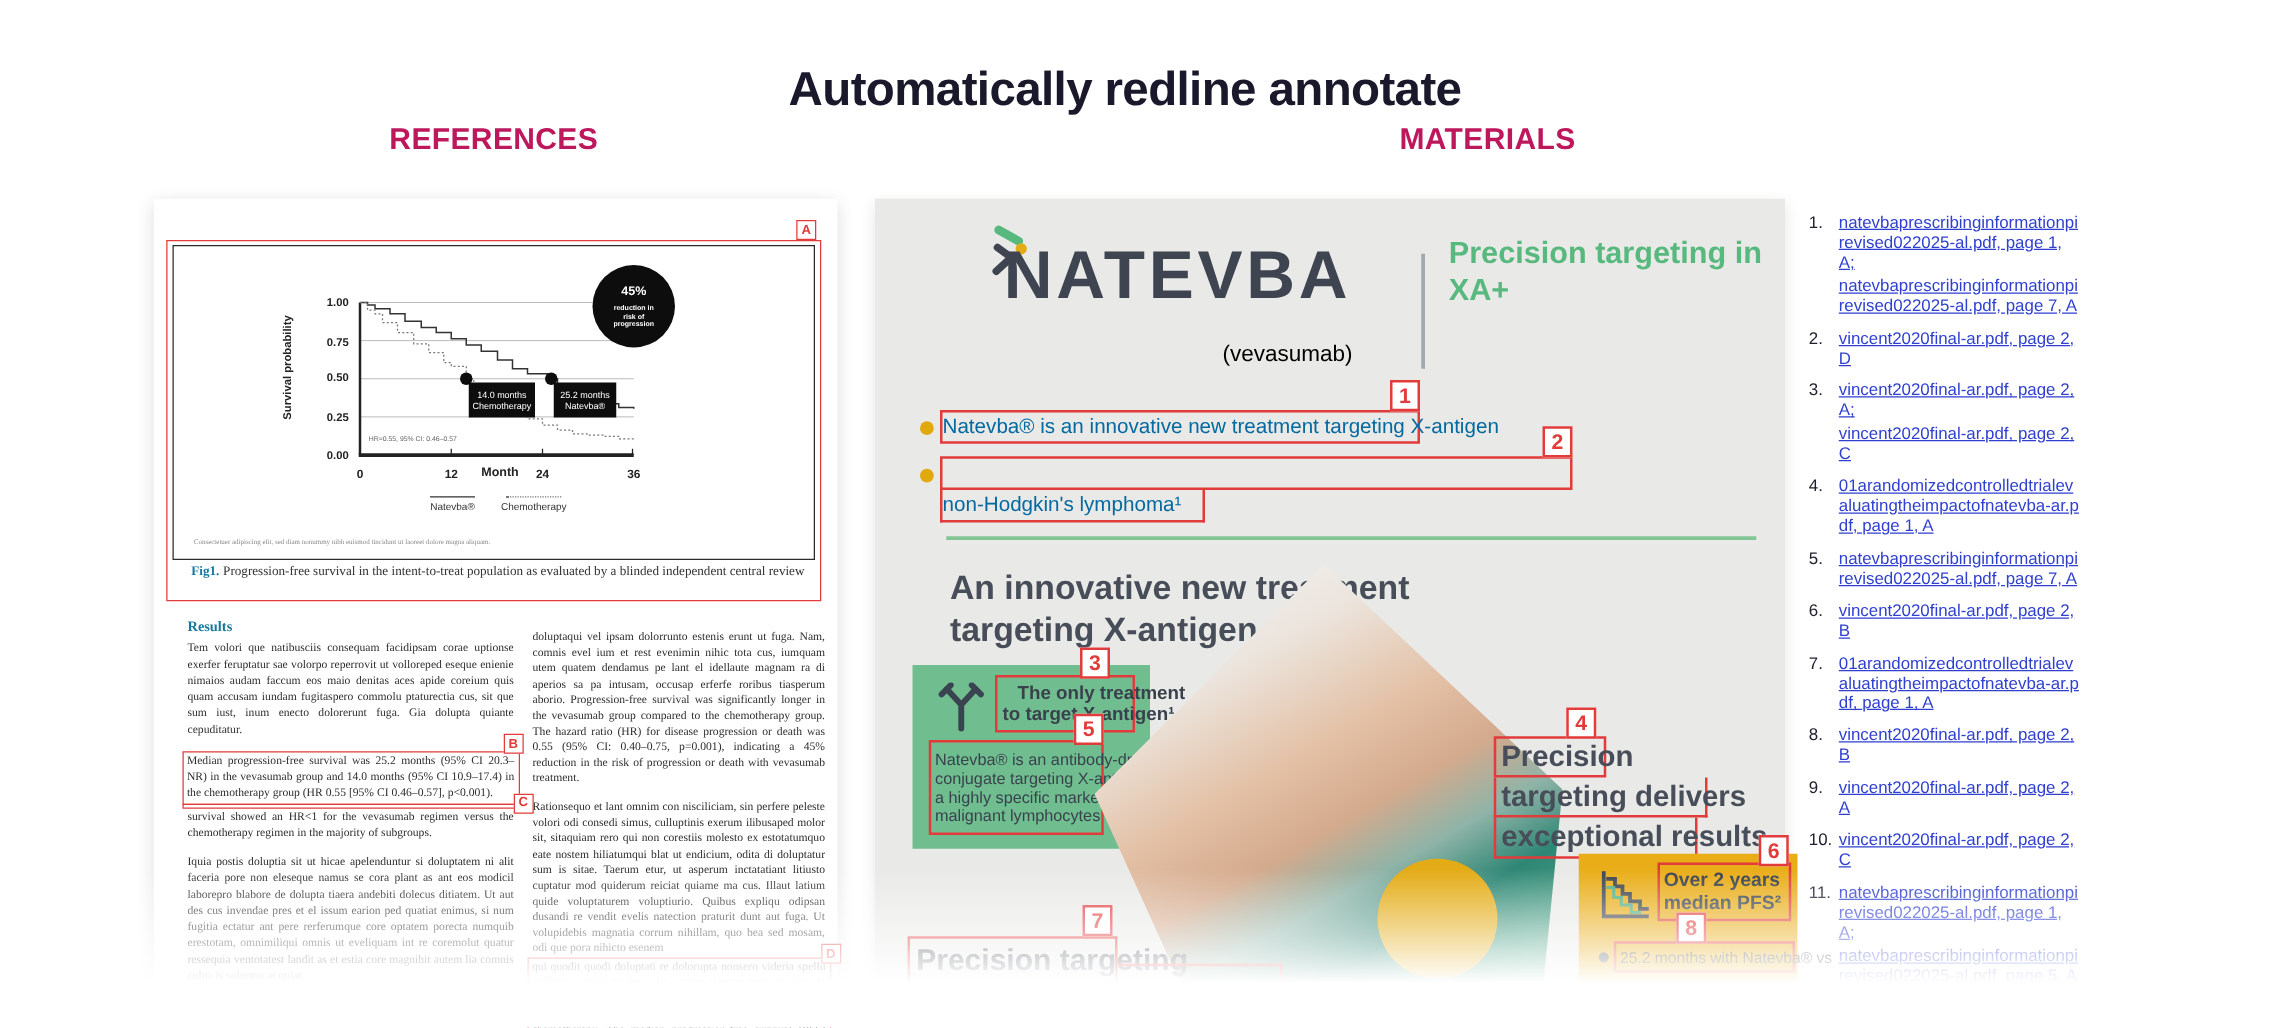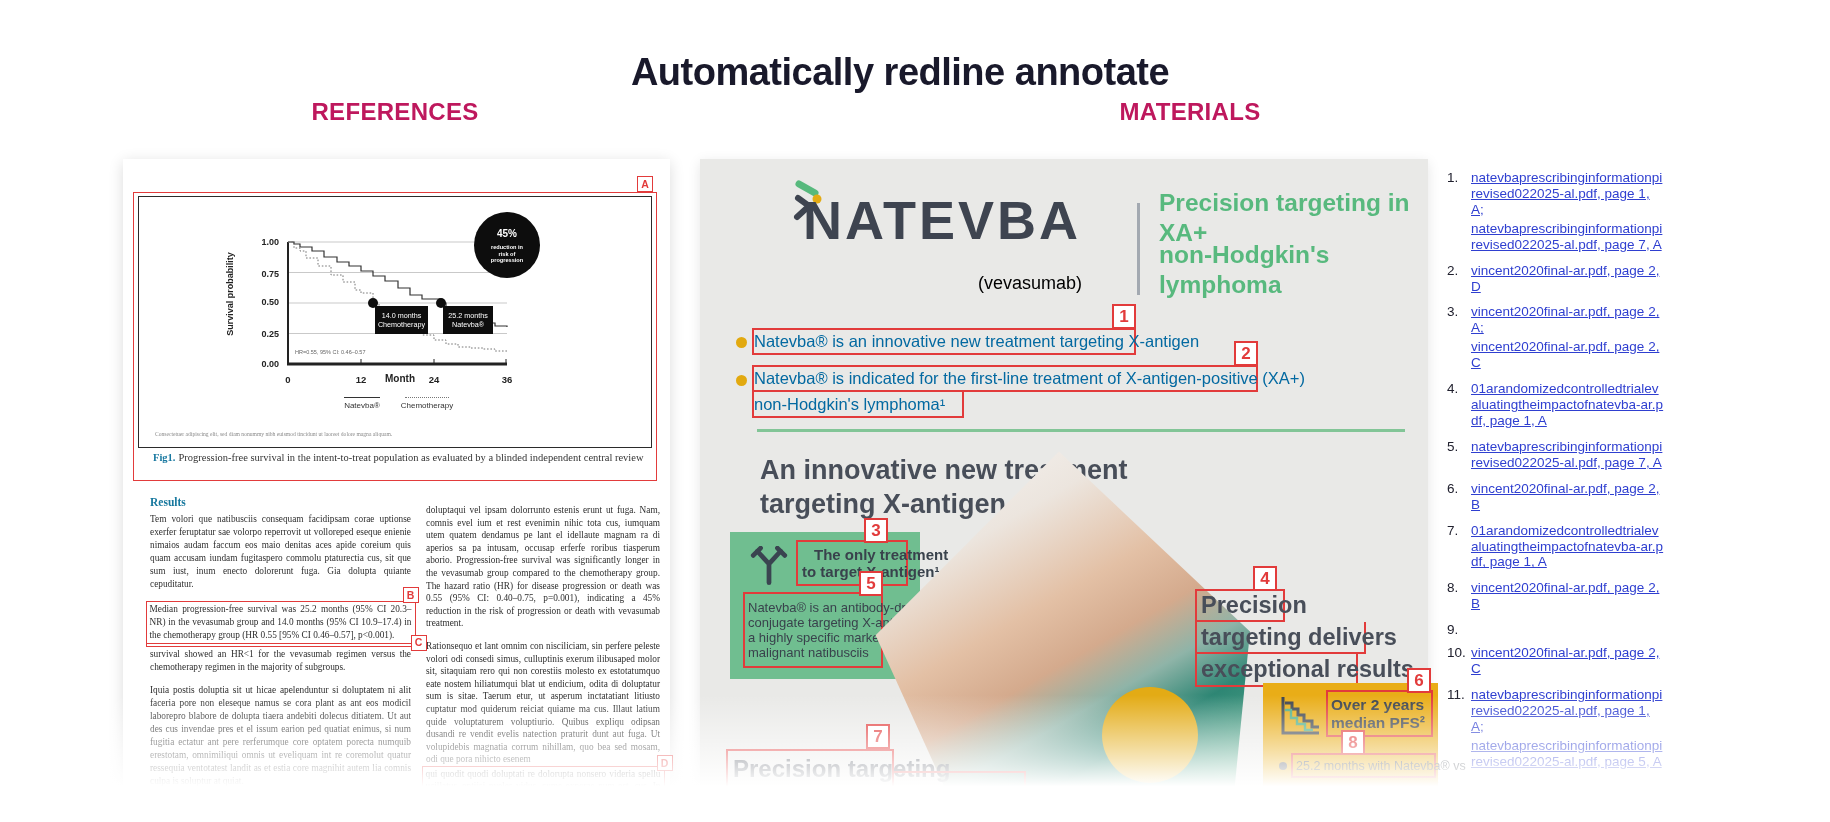--- a/index.html
+++ b/index.html
@@ -213,32 +213,30 @@
 
   <svg class="abs" style="left:88px;top:18px;" width="42" height="44" viewBox="0 0 42 44">
     <path d="M11 7 L27 16" stroke="#57b97d" stroke-width="7" stroke-linecap="round" fill="none"></path>
     <path d="M9 40 L21 29 L10 21" stroke="#3e4450" stroke-width="6" stroke-linecap="round" stroke-linejoin="round" fill="none"></path>
     <circle cx="29" cy="22" r="4.5" fill="#e3ab15"></circle>
   </svg>
   <div class="brand">NATEVBA</div>
   <div class="brand-generic">(vevasumab)</div>
   <div class="logo-divider"></div>
   <div class="tagline" style="top:29px;">Precision targeting in XA+</div>
-  <div class="tagline" style="top:81px;">non-Hodgkin's lymphoma</div>
 
   <div class="mat-bullet-dot" style="left:36px;top:178px;"></div>
   <div class="mat-redbox" style="left:52px;top:169px;width:384px;height:27px;">
     <div class="ann-label num" style="top:-26px;right:-2px;">1</div>
     <span class="mat-bullet-text">Natevba® is an innovative new treatment targeting X-antigen</span>
   </div>
 
   <div class="mat-bullet-dot" style="left:36px;top:216px;"></div>
   <div class="mat-redbox" style="left:52px;top:206px;width:506px;height:27px;">
     <div class="ann-label num" style="top:-26px;right:-2px;">2</div>
-    <span class="mat-bullet-text">Natevba® is indicated for the first-line treatment of X-antigen-positive (XA+)</span>
   </div>
   <div class="mat-redbox" style="left:52px;top:233px;width:212px;height:26px;border-top:none;">
     <span class="mat-bullet-text">non-Hodgkin's lymphoma¹</span>
   </div>
 
   <div class="green-rule"></div>
 
   <div class="mat-h1" style="top:296px;">An innovative new treatment</div>
   <div class="mat-h1" style="top:330px;">targeting X-antigen</div>
 
@@ -250,21 +248,21 @@
     <div class="mat-redbox" style="left:66px;top:8px;width:112px;height:46px;flex-direction:column;align-items:flex-start;justify-content:center;">
       <div class="ann-label num" style="top:-24px;right:18px;">3</div>
       <span class="gb-text" style="font-size:15px;padding-left:16px;white-space:nowrap;">The only treatment</span>
       <span class="gb-text" style="font-size:15px;padding-left:4px;white-space:nowrap;">to target X-antigen¹</span>
     </div>
     <div class="mat-redbox" style="left:13px;top:60px;width:140px;height:76px;flex-direction:column;align-items:flex-start;justify-content:center;">
       <div class="ann-label num" style="top:-23px;right:-2px;">5</div>
       <span style="font-size:13px;color:#39424c;padding-left:3px;white-space:nowrap;">Natevba® is an antibody-drug</span>
       <span style="font-size:13px;color:#39424c;padding-left:3px;white-space:nowrap;">conjugate targeting X-antigen,</span>
       <span style="font-size:13px;color:#39424c;padding-left:3px;white-space:nowrap;">a highly specific marker of</span>
-      <span style="font-size:13px;color:#39424c;padding-left:3px;white-space:nowrap;">malignant natibusciis</span>
+      <span style="font-size:13px;color:#39424c;padding-left:3px;white-space:nowrap;">malignant lymphocytes</span>
     </div>
   </div>
   <div class="connector" style="left:220px;top:432px;width:95px;height:2px;"></div>
 
   <div class="photo-wrap">
     <div class="photo-band"></div>
     <div class="yellow-circle"></div>
   </div>
 
   <div class="mat-redbox" style="left:495px;top:430px;width:90px;height:33px;">
@@ -349,20 +347,23 @@
       </div>
     </div>
     <div class="ref-item">
       <span class="ref-num">8.</span>
       <div class="ref-links">
         <span class="ref-link">vincent2020final-ar.pdf, page 2, B</span>
       </div>
     </div>
     <div class="ref-item">
       <span class="ref-num">9.</span>
+      <div class="ref-links">
+        <span class="ref-link">vincent2020final-ar.pdf, page 2, A</span>
+      </div>
     </div>
     <div class="ref-item">
       <span class="ref-num">10.</span>
       <div class="ref-links">
         <span class="ref-link">vincent2020final-ar.pdf, page 2, C</span>
       </div>
     </div>
     <div class="ref-item">
       <span class="ref-num">11.</span>
       <div class="ref-links">

